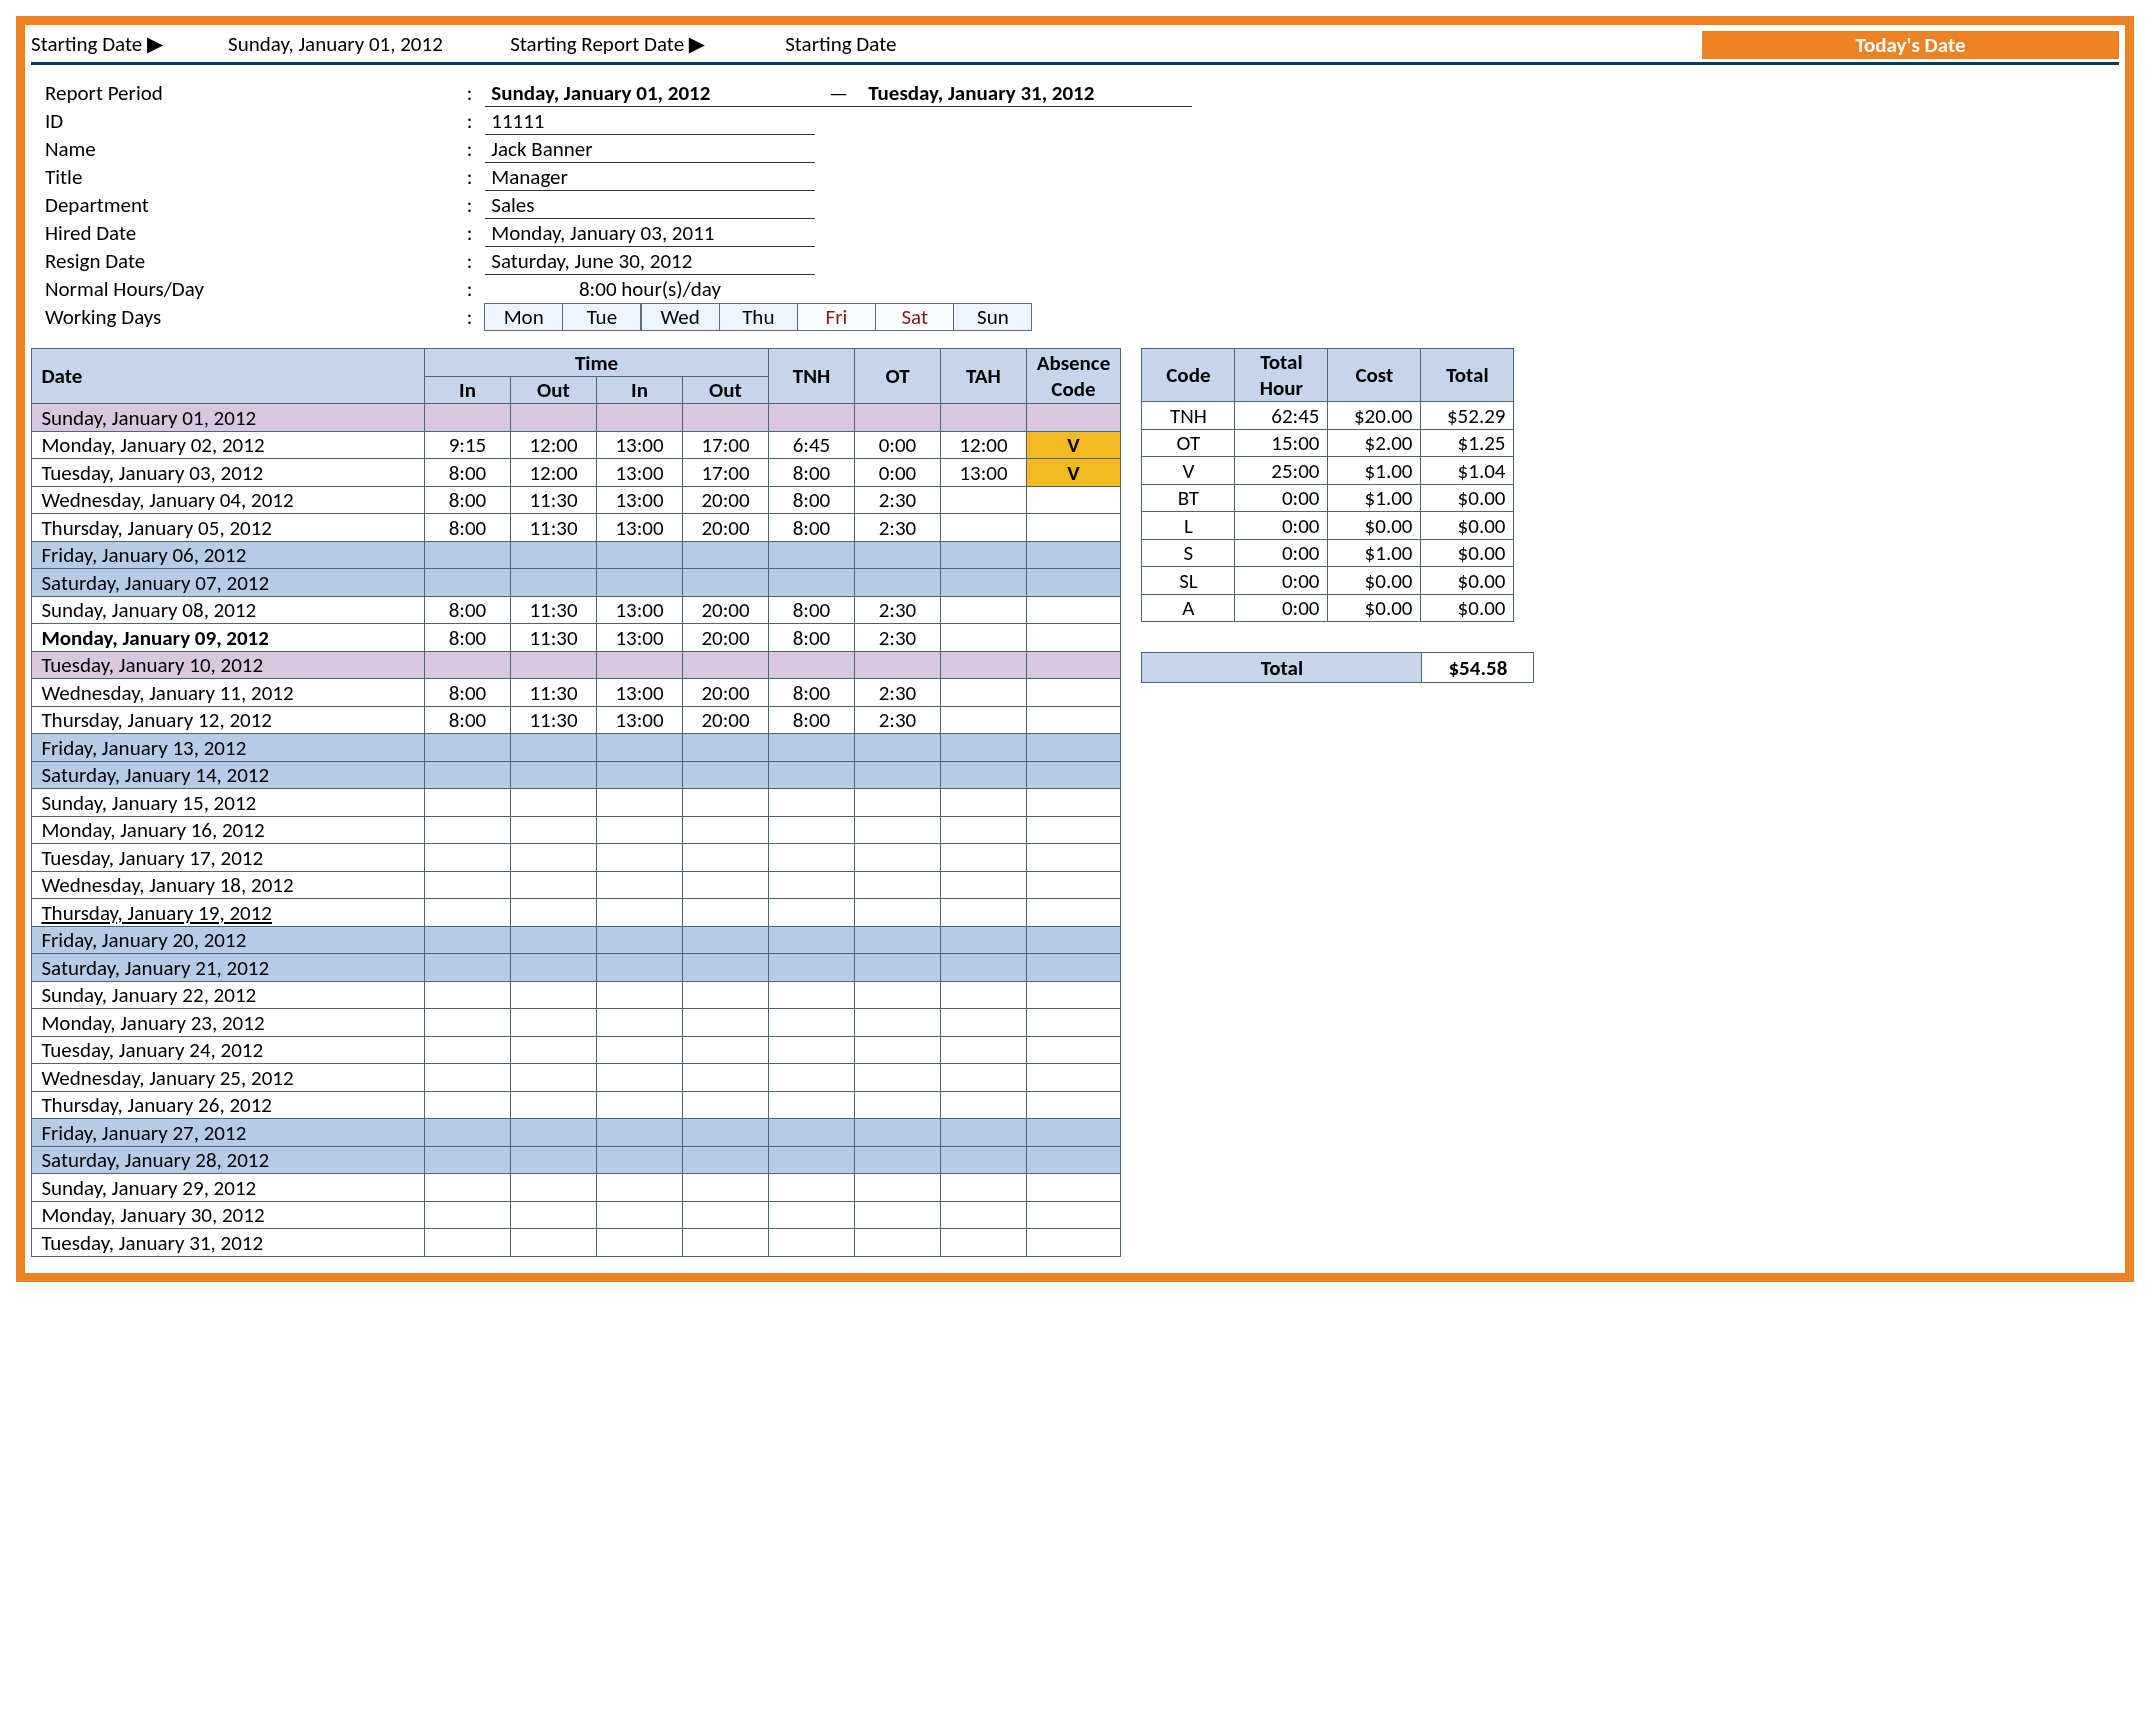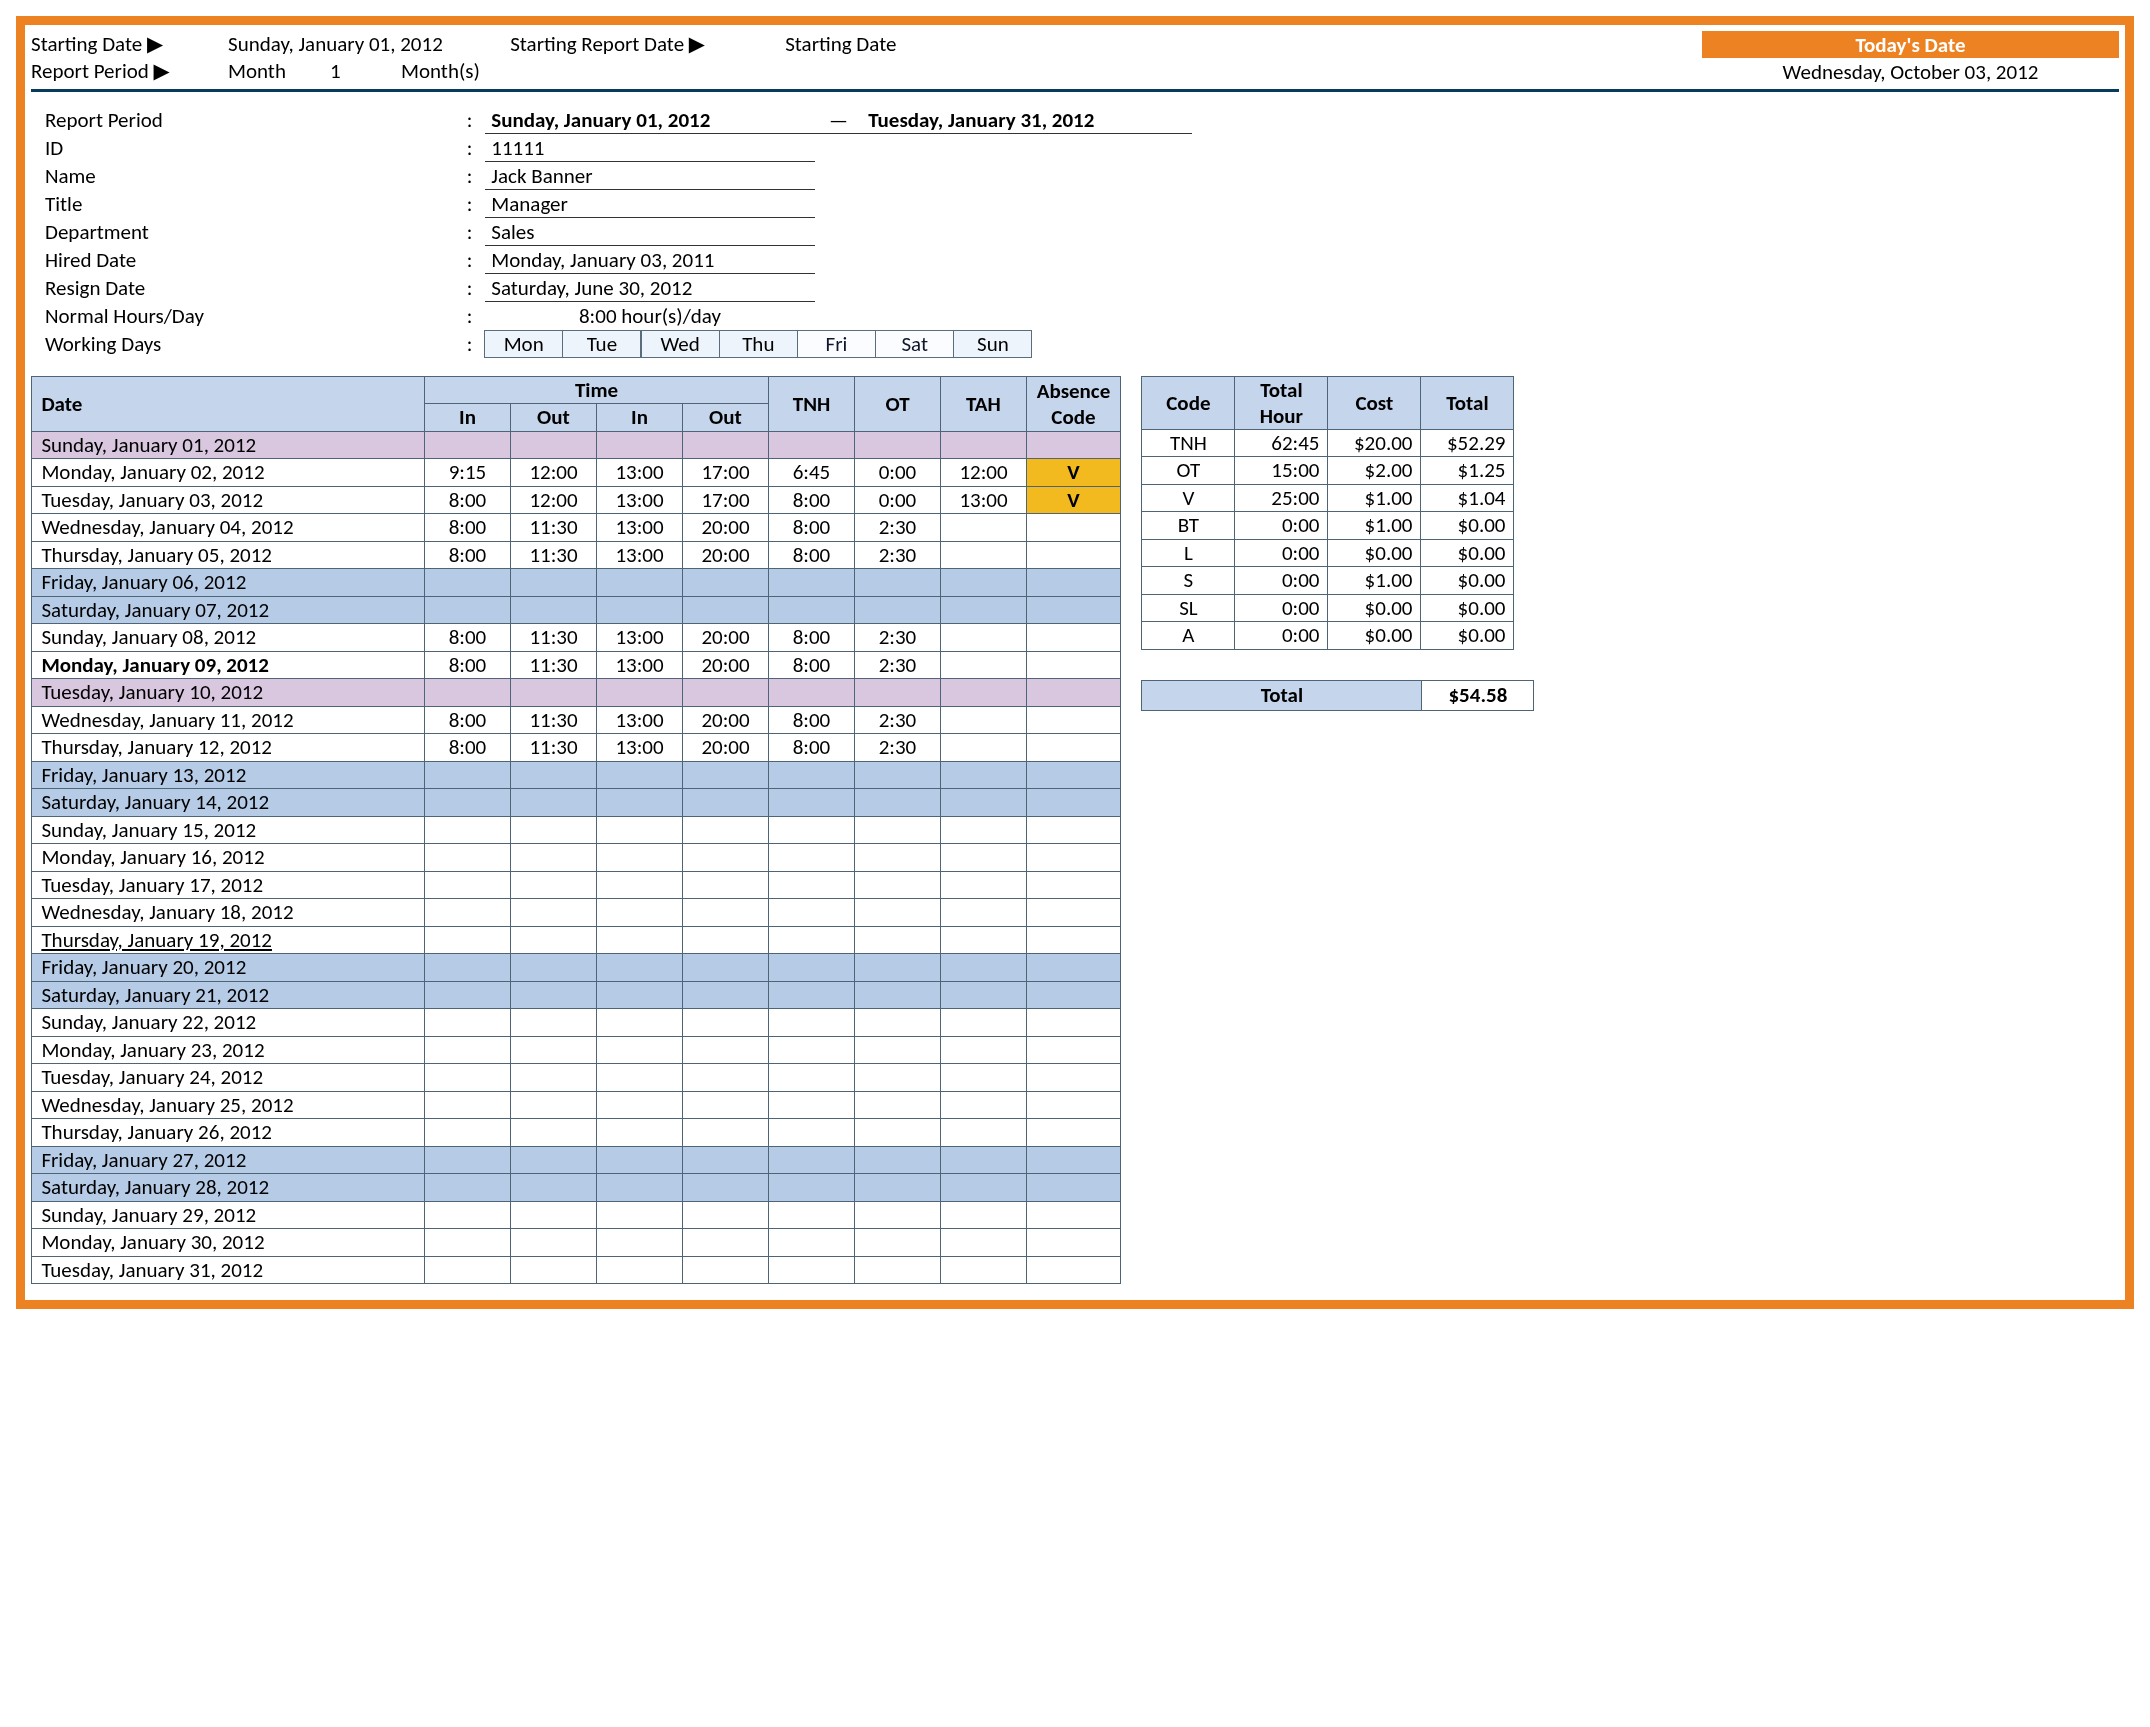--- a/index.html
+++ b/index.html
@@ -23,21 +23,21 @@
   
   .info { margin-left:14px; }
   .info-row { display:flex; align-items:center; height:28px; }
   .info-lbl { width:409px; }
   .info-colon { width:31px; text-align:center; }
   .info-val { min-width:330px; border-bottom:0.8px solid #333; padding:0 6.3px; font-weight:bold; }
   .info-val.plain{ font-weight:normal;}
   .rp-dash{ display:inline-block; width:47px; text-align:center; border-bottom:0.8px solid #333;}
   .wdays { display:flex; }
   .wdays .d { width:79px; height:28px; border:0.8px solid #5a6d7a; margin-left:-0.8px; display:flex; align-items:center; justify-content:center; background:#eef4fb;}
-  .wdays .d.off{ color:#0f172a; background:#fafcff;}
+  .wdays .d.off{ color:#7f1d1d; background:#fafcff;}
   
   .main { display:flex; gap:20.4px; margin-top:17.3px;}
   table { border-collapse: collapse; }
   th,td { border:0.8px solid #4d6576; height:27.5px; padding:0 7.9px; text-align:center; }
   th { background:#c5d6ec; font-weight:bold; }
   .time-table .datecol{ width:393px; text-align:left; padding-left:9.4px;}
   .time-table .timecol{ width:86px;}
   .time-table .mcol{ width:86px;}
   .time-table .abscol{ width:94px;}
   tr.purple td { background:#d9c6df; }
@@ -65,30 +65,20 @@
       </div>
       <div class="grp" style="display:flex;margin-left:-0.8px;">
         <div class="cell lbl" style="width:275px;">Starting Report Date ▶</div>
         <div class="cell" style="width:252px;">Starting Date</div>
       </div>
       <div style="flex:1"></div>
       <div class="grp" style="width:417px;">
         <div class="today-title" style="height:28px;display:flex;align-items:center;justify-content:center;">Today's Date</div>
       </div>
     </div>
-    <div class="row2">
-      <div class="grp" style="display:flex;">
-        <div class="cell lbl" style="width:197px;justify-content:flex-start;">Report Period ▶</div>
-        <div class="cell" style="width:102px;">Month</div>
-        <div class="cell" style="width:71px;">1</div>
-        <div class="cell" style="width:110px;">Month(s)</div>
-      </div>
-      <div style="flex:1"></div>
-      <div class="grp today-val" style="width:417px;height:28px;display:flex;align-items:center;justify-content:center;">Wednesday, October 03, 2012</div>
-    </div>
   </div>
 
   <hr class="sep">
 
   <div class="info">
     <div class="info-row">
       <div class="info-lbl">Report Period</div>
       <div class="info-colon">:</div>
       <div class="info-val" style="width:330px;">Sunday, January 01, 2012</div>
       <div class="rp-dash">—</div>

